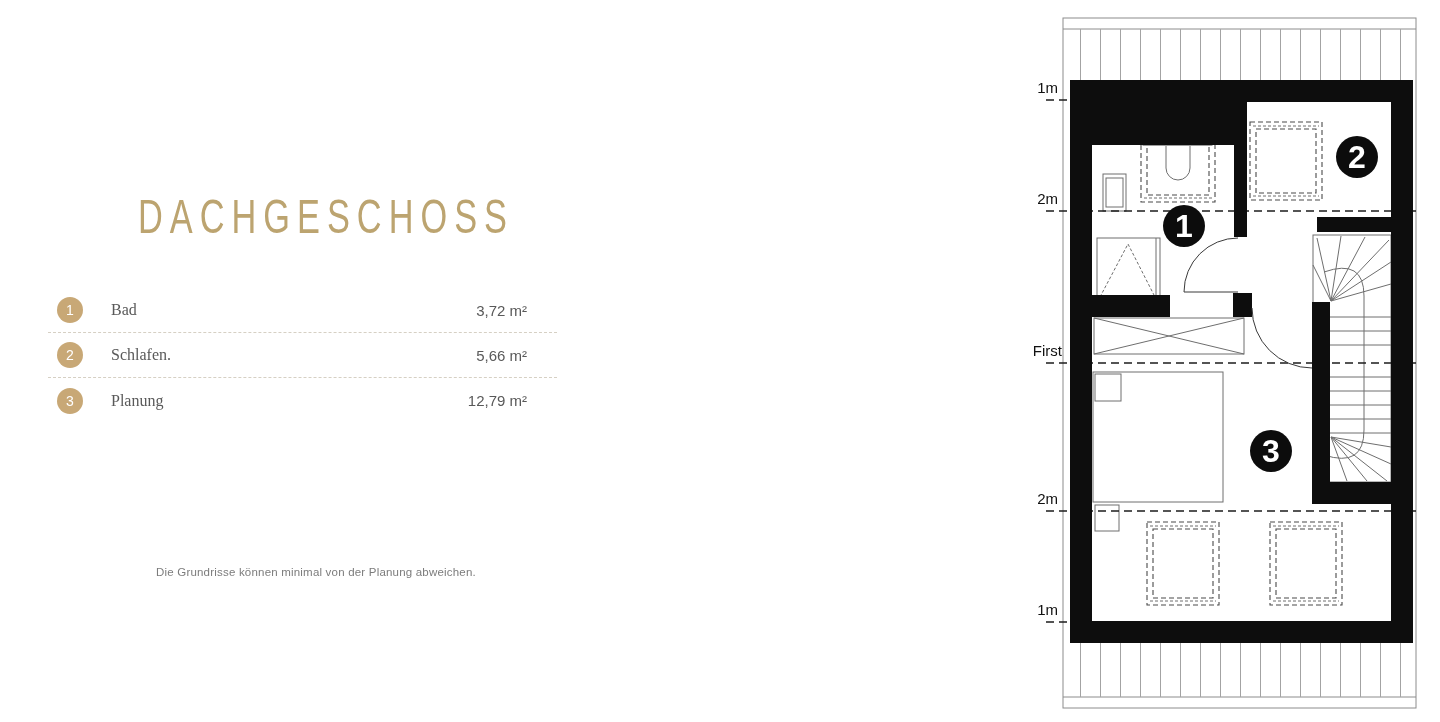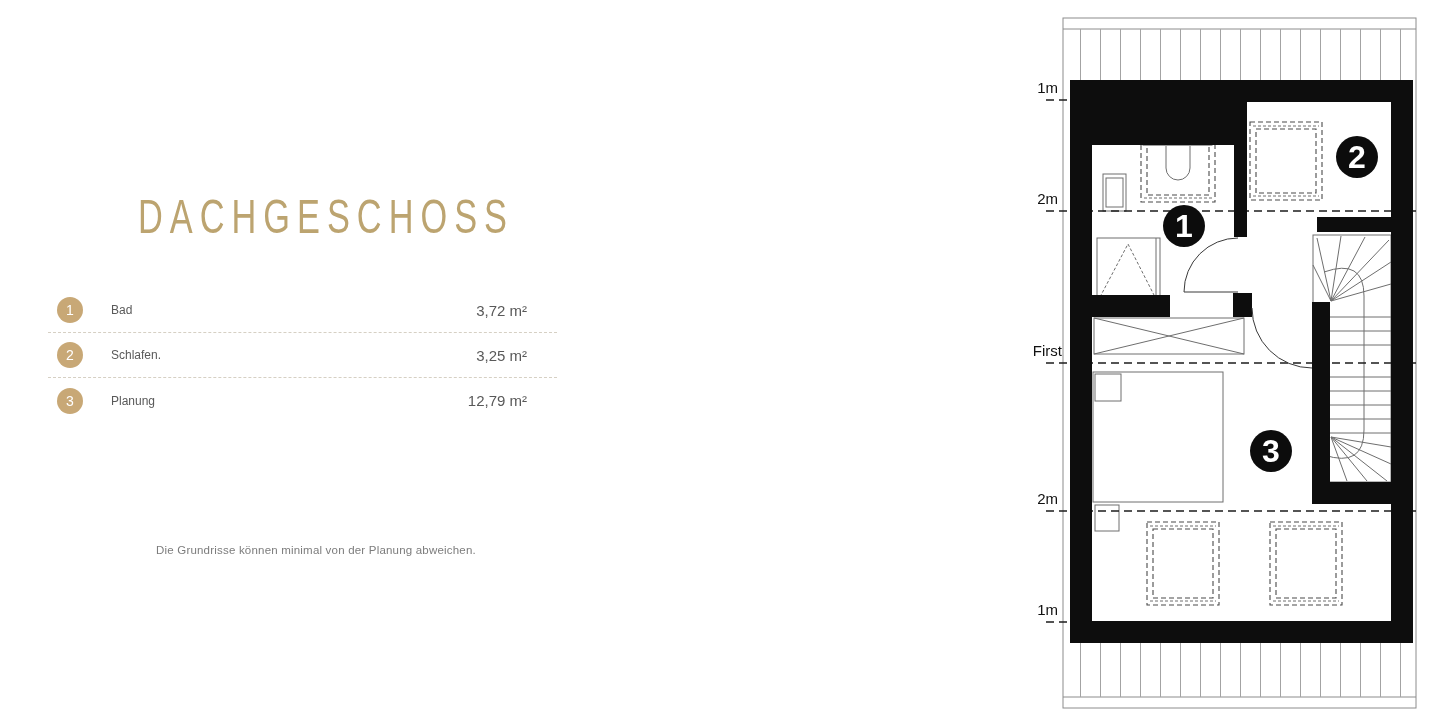--- a/index.html
+++ b/index.html
@@ -15,24 +15,24 @@
     white-space: nowrap;
   }
   .legend { position: absolute; left: 48px; top: 288px; width: 509px; }
   .legend-row { display: flex; align-items: center; height: 45px; }
   .legend-row.sep { border-bottom: 1px dashed #d6d0c4; }
   .legend-badge {
     width: 26px; height: 26px; border-radius: 50%; background: #C8A876;
     color: #ffffff; font-size: 14px; display: flex; align-items: center;
     justify-content: center; margin-left: 9px; flex: 0 0 auto;
   }
-  .legend-label { margin-left: 28px; font-size: 12px; color: #595959; }
+  .legend-label { margin-left: 28px; font-size: 16px; color: #595959; font-family: Liberation Serif, serif; }
   .legend-area { margin-left: auto; margin-right: 30px; font-size: 15px; color: #595959; }
   .disclaimer {
-    position: absolute; left: 156px; top: 544px;
+    position: absolute; left: 156px; top: 566px;
     font-size: 11.5px; color: #7c7c7c; letter-spacing: 0.2px;
   }
 
   
   .plan-svg { position: absolute; left: 1020px; top: 0; width: 420px; height: 722px; }
   .wall { fill: #0d0d0d; stroke: none; }
   .thin { stroke: #6e6e6e; stroke-width: 1; fill: none; }
   .thin-f { stroke: #6e6e6e; stroke-width: 1; fill: #ffffff; }
   .roofline { stroke: #8c8c8c; stroke-width: 1; fill: none; }
   .dash-fixture { stroke: #4a4a4a; stroke-width: 1.1; fill: none; stroke-dasharray: 5 3; }
@@ -53,21 +53,21 @@
 
   <div class="legend">
     <div class="legend-row sep">
       <div class="legend-badge">1</div>
       <div class="legend-label">Bad</div>
       <div class="legend-area">3,72 m²</div>
     </div>
     <div class="legend-row sep">
       <div class="legend-badge">2</div>
       <div class="legend-label">Schlafen.</div>
-      <div class="legend-area">3,25 m²</div>
+      <div class="legend-area">5,66 m²</div>
     </div>
     <div class="legend-row">
       <div class="legend-badge">3</div>
       <div class="legend-label">Planung</div>
       <div class="legend-area">12,79 m²</div>
     </div>
   </div>
 
   <div class="disclaimer">Die Grundrisse können minimal von der Planung abweichen.</div>
 

